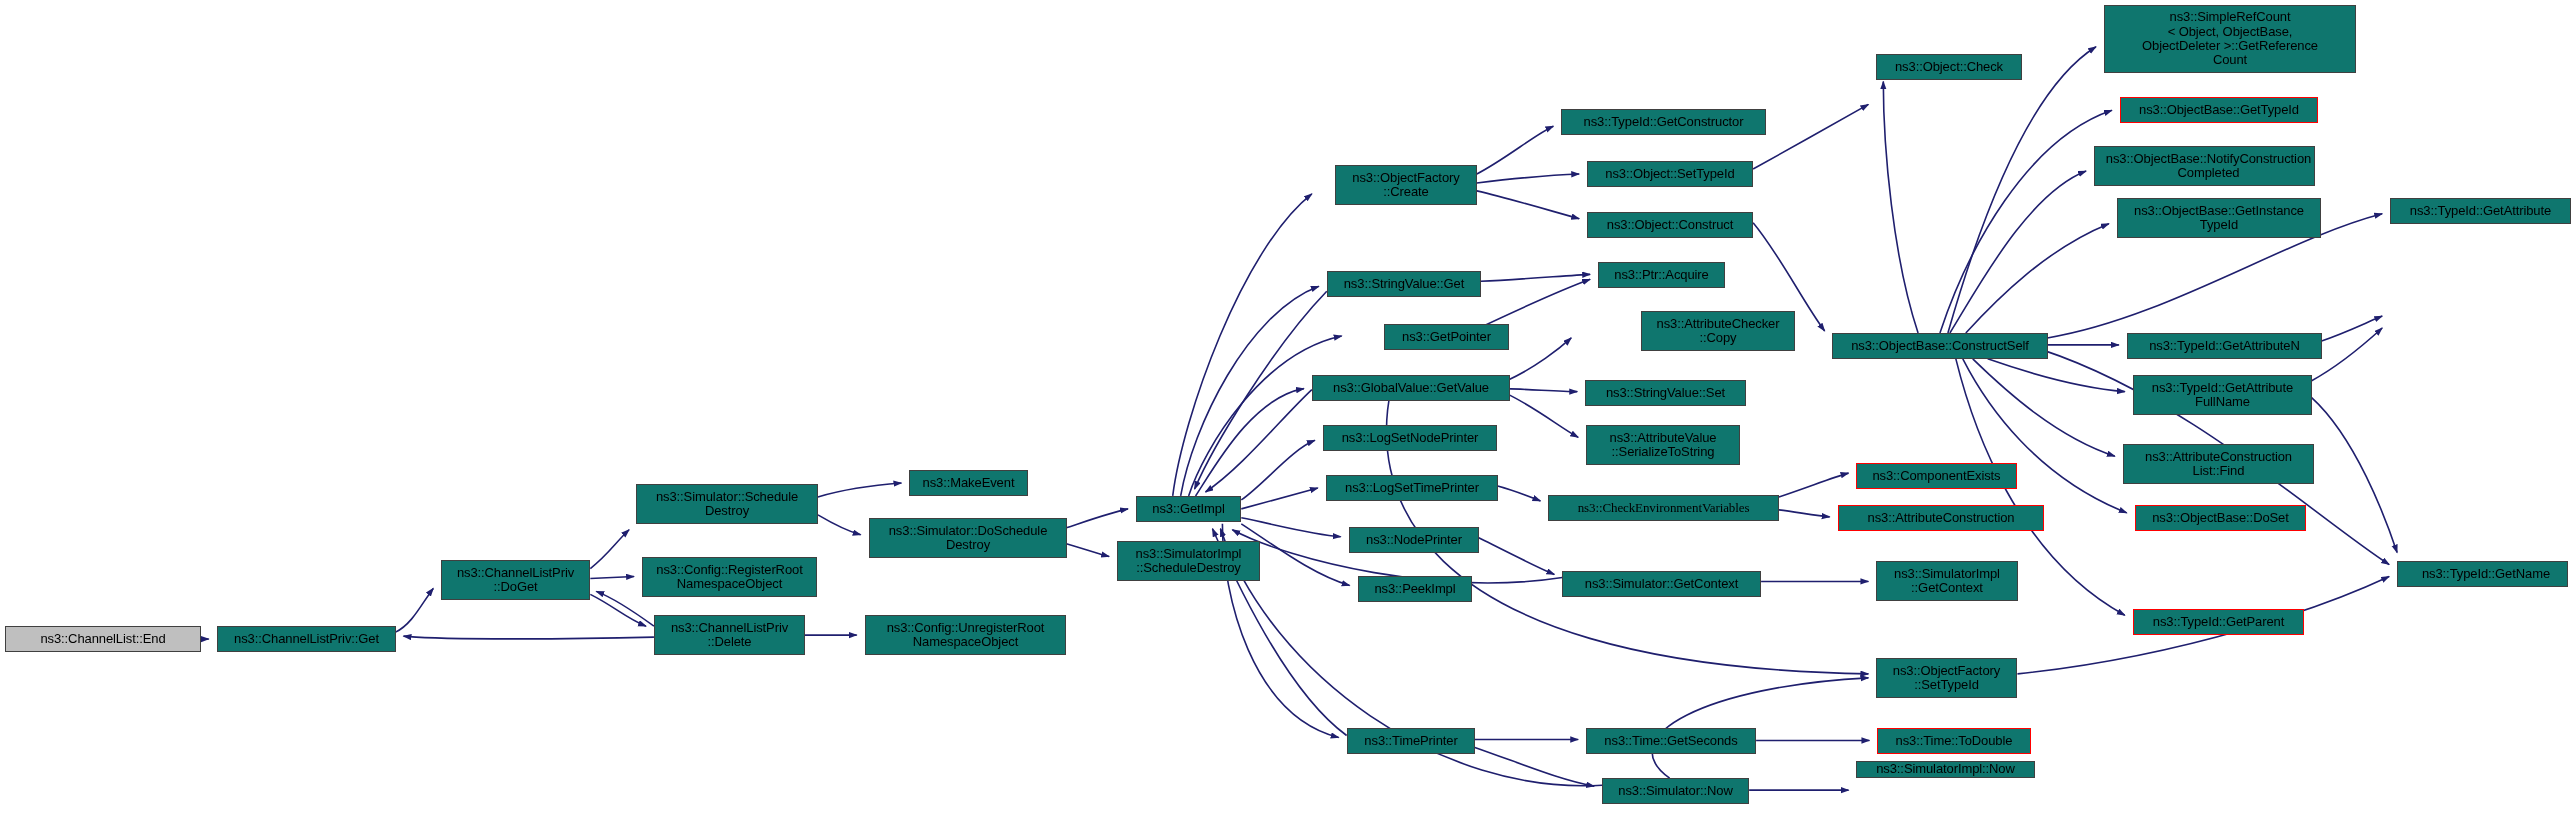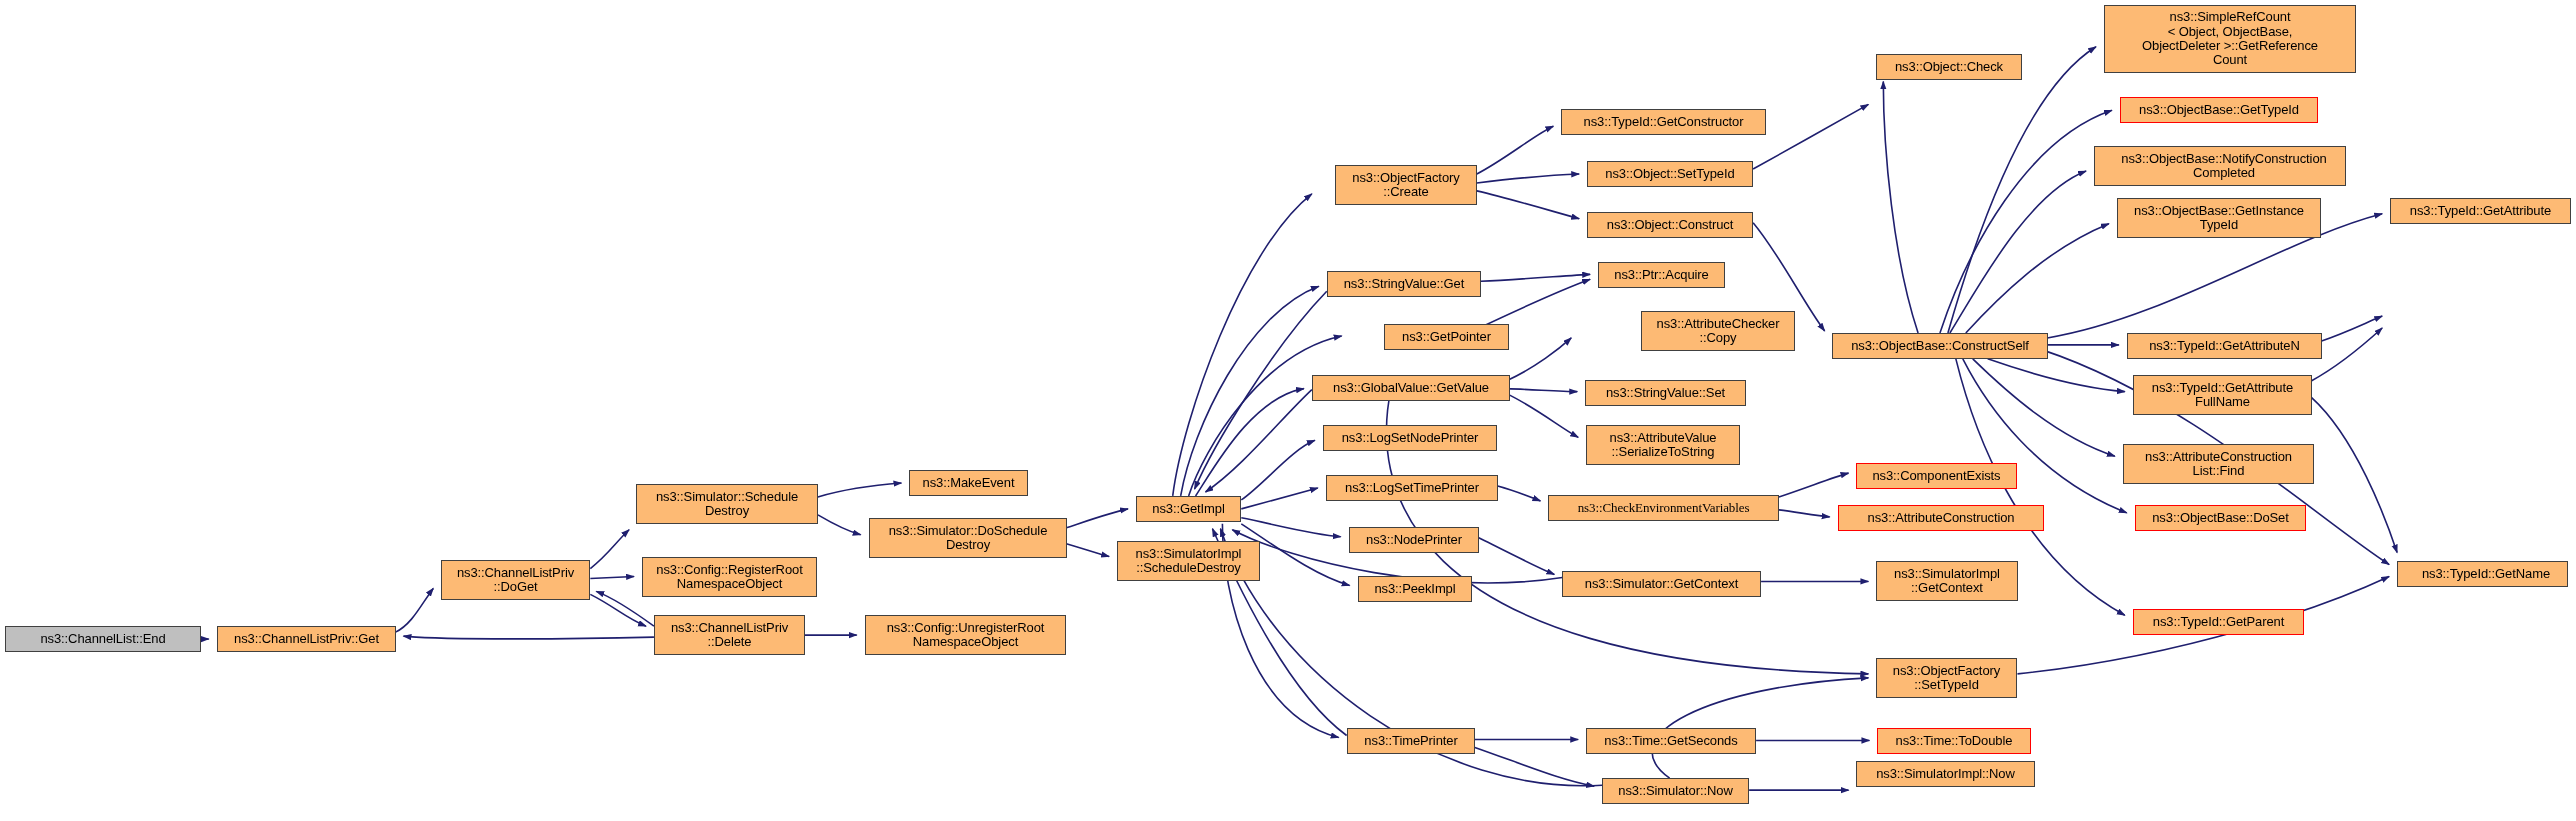--- a/index.html
+++ b/index.html
@@ -1,20 +1,20 @@
 <!DOCTYPE html>
 <html><head>
 <meta charset="utf-8">
 <style>
   html,body{margin:0;padding:0;background:#ffffff;}
   body{font-family:"Liberation Sans",sans-serif;}
   #canvas{position:relative;width:2576px;height:822px;background:#ffffff;overflow:hidden;}
   #edges{position:absolute;left:0;top:0;width:2576px;height:822px;}
   .node{position:absolute;box-sizing:border-box;display:flex;align-items:center;justify-content:center;
-        text-align:center;background:#fdba74;border:1px solid #404040;color:#000000;
+        text-align:center;background:#0f766e;border:1px solid #404040;color:#000000;
         font-family:"Liberation Sans",sans-serif;font-size:13px;line-height:14.4px;
         letter-spacing:-0.1px;white-space:pre-line;padding:0 3px;}
   .node.red{border-color:#ff0000;}
   .node.root{background:#bfbfbf;border-color:#404040;}
 </style>
 </head>
 <body>
 
 <div id="canvas">
   <svg id="edges" viewBox="0 0 2592 827" xmlns="http://www.w3.org/2000/svg">
@@ -133,27 +133,27 @@
       <div class="node" style="left: 1602px; top: 778px; width: 147px; height: 26px;">ns3::Simulator::Now</div>
       <div class="node" style="left: 1876px; top: 54px; width: 146px; height: 26px;">ns3::Object::Check</div>
       <div class="node red" style="left: 1856px; top: 463px; width: 161px; height: 26px; text-align: center;">ns3::ComponentExists</div>
       <div class="node red" style="left: 1838px; top: 505px; width: 206px; height: 26px;">ns3::AttributeConstruction</div>
       <div class="node" style="left: 1876px; top: 561px; width: 142px; height: 40px;">ns3::SimulatorImpl
 ::GetContext</div>
       <div class="node" style="left: 1832px; top: 333px; width: 216px; height: 26px;">ns3::ObjectBase::ConstructSelf</div>
       <div class="node" style="left: 1876px; top: 658px; width: 141px; height: 40px;">ns3::ObjectFactory
 ::SetTypeId</div>
       <div class="node red" style="left: 1877px; top: 728px; width: 154px; height: 26px;">ns3::Time::ToDouble</div>
-      <div class="node" style="left: 1856px; top: 761px; width: 179px; height: 26px; text-align: right;">ns3::SimulatorImpl::Now</div>
+      <div class="node" style="left: 1856px; top: 761px; width: 179px; height: 17px; text-align: right;">ns3::SimulatorImpl::Now</div>
       <div class="node" style="left: 2104px; top: 5px; width: 252px; height: 68px;">ns3::SimpleRefCount
 &lt; Object, ObjectBase,
  ObjectDeleter &gt;::GetReference
 Count</div>
       <div class="node red" style="left: 2120px; top: 97px; width: 198px; height: 26px;">ns3::ObjectBase::GetTypeId</div>
-      <div class="node" style="left: 2094px; top: 146px; width: 252px; height: 40px; padding-left: 11px;">ns3::ObjectBase::NotifyConstruction
+      <div class="node" style="left: 2094px; top: 146px; width: 221px; height: 40px; padding-left: 11px;">ns3::ObjectBase::NotifyConstruction
 Completed</div>
       <div class="node" style="left: 2117px; top: 198px; width: 204px; height: 40px;">ns3::ObjectBase::GetInstance
 TypeId</div>
       <div class="node" style="left: 2127px; top: 333px; width: 195px; height: 26px;">ns3::TypeId::GetAttributeN</div>
       <div class="node" style="left: 2133px; top: 375px; width: 179px; height: 40px;">ns3::TypeId::GetAttribute
 FullName</div>
       <div class="node" style="left: 2123px; top: 444px; width: 191px; height: 40px;">ns3::AttributeConstruction
 List::Find</div>
       <div class="node red" style="left: 2135px; top: 505px; width: 171px; height: 26px;">ns3::ObjectBase::DoSet</div>
       <div class="node red" style="left: 2133px; top: 609px; width: 171px; height: 26px;">ns3::TypeId::GetParent</div>

